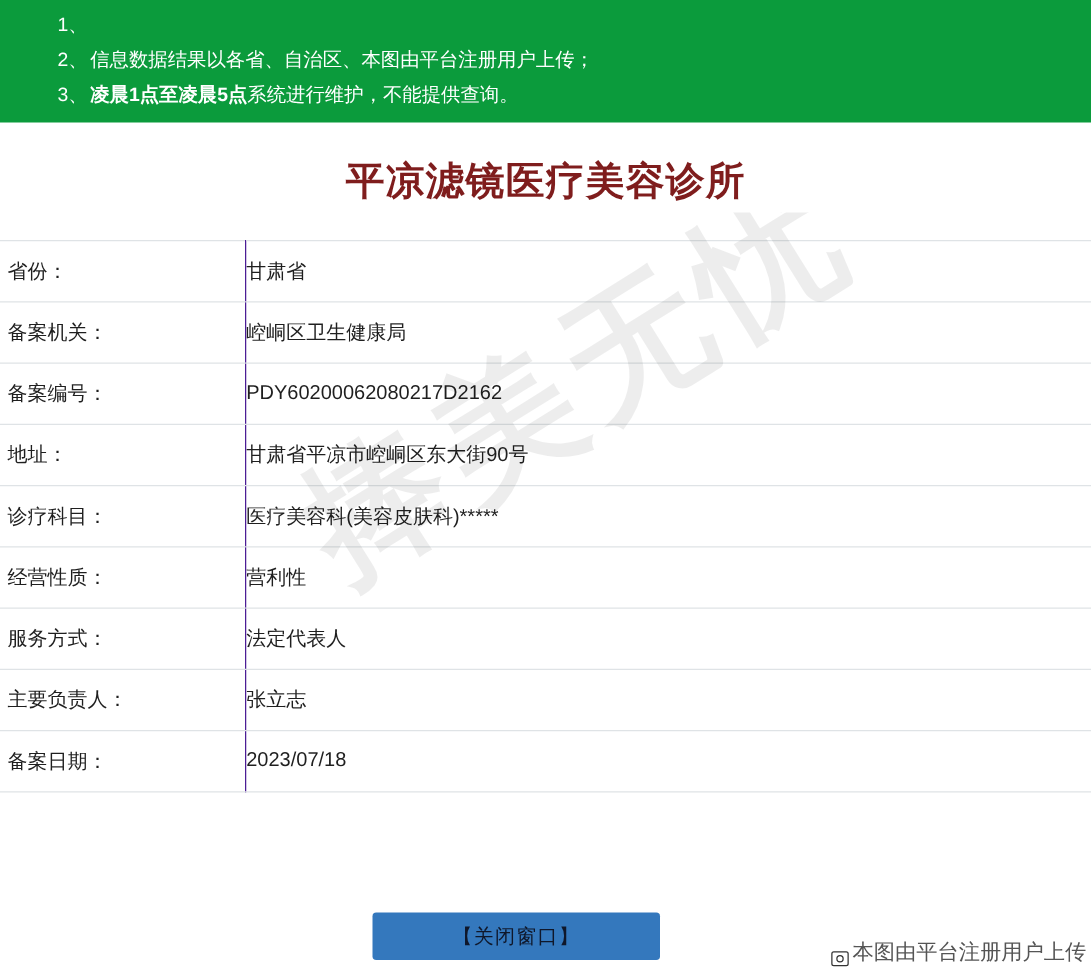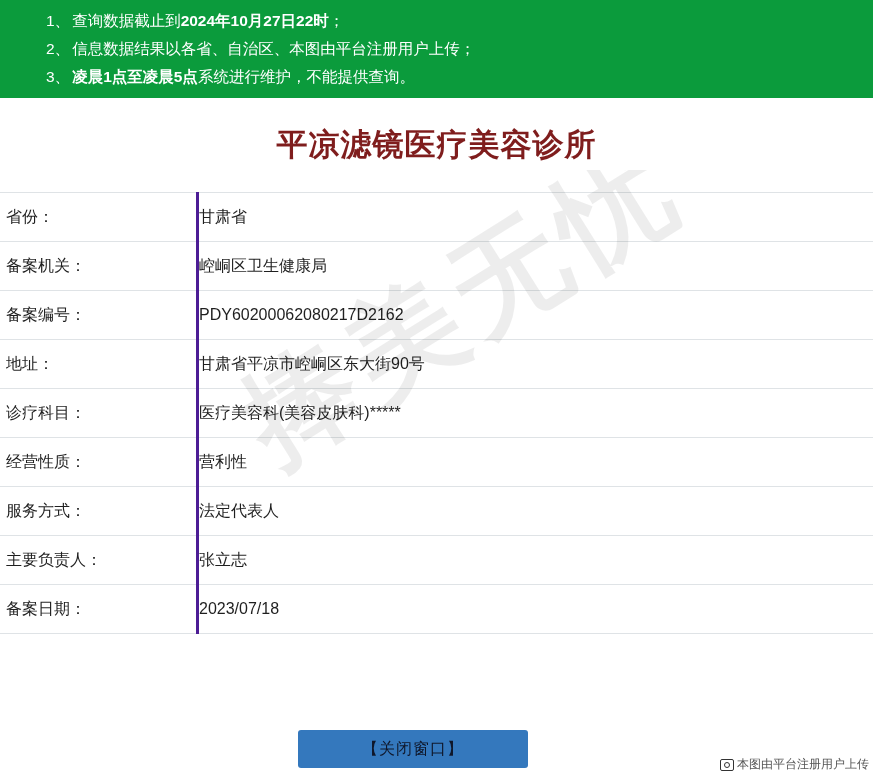--- a/index.html
+++ b/index.html
@@ -64,21 +64,21 @@
     border-bottom: 1px solid #dfe3e6;
     font-size: 16px;
     color: #1f1f1f;
     vertical-align: middle;
     padding: 0;
     background: transparent;
   }
   .info-table td.label {
     width: 190px;
     padding-left: 6px;
-    border-right: 3px solid #4c1d95;
+    border-right: 1px solid #4c1d95;
     white-space: nowrap;
   }
   .info-table td.value {
     white-space: nowrap;
   }
 
   
   .watermark {
     position: absolute;
     left: 0;
@@ -122,24 +122,24 @@
     border-radius: 3px;
     font-size: 16px;
     font-family: "Liberation Sans", sans-serif;
     cursor: pointer;
     letter-spacing: 1px;
   }
   .credit {
     position: absolute;
     right: 4px;
     bottom: 4px;
-    font-size: 12px;
+    font-size: 17px;
     color: #555;
     display: flex;
-    align-items: center;
+    align-items: flex-end;
     white-space: nowrap;
     margin-top: 12px;
   }
   .credit .cam {
     display: inline-block;
     width: 12px;
     height: 10px;
     border: 1.5px solid #333;
     border-radius: 2px;
     position: relative;
@@ -155,21 +155,20 @@
     border: 1.5px solid #333;
     border-radius: 50%;
   }
 </style>
 </head>
 <body>
 
 <div class="notice">
   <div class="notice-line">
     <span class="num">1、</span>
-    <span class="txt">查询数据截止到<b>2024年10月27日22时</b>；</span>
   </div>
   <div class="notice-line">
     <span class="num">2、</span>
     <span class="txt">信息数据结果以各省、自治区、本图由平台注册用户上传；</span>
   </div>
   <div class="notice-line">
     <span class="num">3、</span>
     <span class="txt"><b>凌晨1点至凌晨5点</b>系统进行维护，不能提供查询。</span>
   </div>
 </div>

